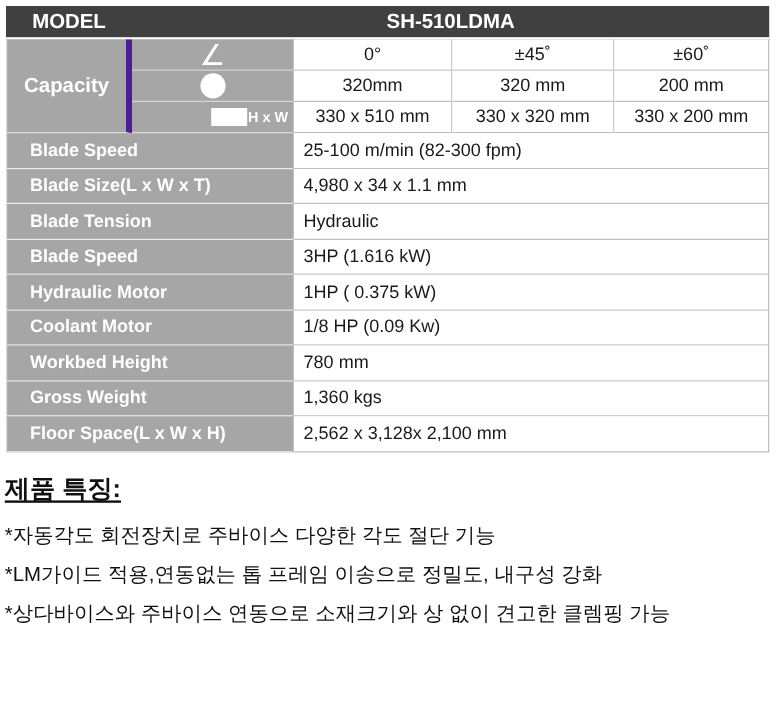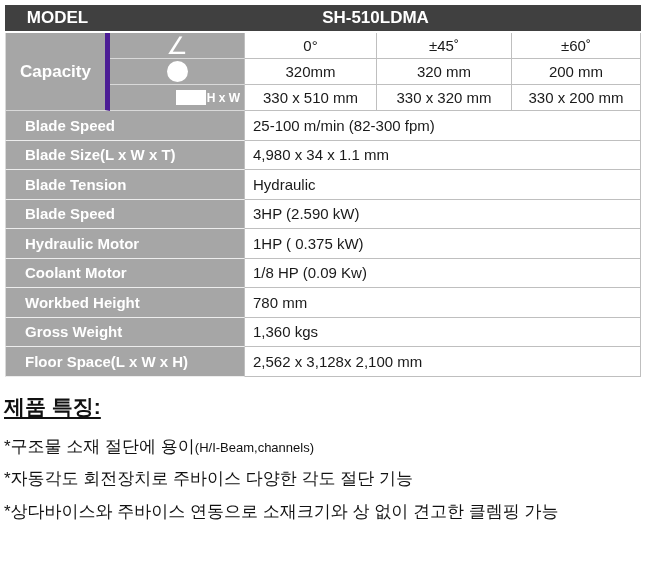--- a/index.html
+++ b/index.html
@@ -108,21 +108,21 @@
   <tr class="r-spec">
     <td class="c-gray spec-label" colspan="2">Blade Size(L x W x T)</td>
     <td class="val left" colspan="3">4,980 x 34 x 1.1 mm</td>
   </tr>
   <tr class="r-spec">
     <td class="c-gray spec-label" colspan="2">Blade Tension</td>
     <td class="val left" colspan="3">Hydraulic</td>
   </tr>
   <tr class="r-spec">
     <td class="c-gray spec-label" colspan="2">Blade Speed</td>
-    <td class="val left" colspan="3">3HP (2.590 kW)</td>
+    <td class="val left" colspan="3">3HP (1.616 kW)</td>
   </tr>
   <tr class="r-spec">
     <td class="c-gray spec-label" colspan="2">Hydraulic Motor</td>
     <td class="val left" colspan="3">1HP ( 0.375 kW)</td>
   </tr>
   <tr class="r-spec">
     <td class="c-gray spec-label" colspan="2">Coolant Motor</td>
     <td class="val left" colspan="3">1/8 HP (0.09 Kw)</td>
   </tr>
   <tr class="r-spec">
@@ -135,16 +135,16 @@
   </tr>
   <tr class="r-spec">
     <td class="c-gray spec-label" colspan="2">Floor Space(L x W x H)</td>
     <td class="val left" colspan="3">2,562 x 3,128x 2,100 mm</td>
   </tr>
 </tbody>
   </table>
 
 <div class="features">
   <div class="features-title">제품 특징:</div>
-  <div class="feature-line"><span>*구조물 소재 절단에 용이</span><span class="feature-note">(H/I-Beam,channels)</span></div>
   <div class="feature-line"><span>*자동각도 회전장치로 주바이스 다양한 각도 절단 기능</span><span class="feature-note"></span></div>
+  <div class="feature-line"><span>*LM가이드 적용,연동없는 톱 프레임 이송으로 정밀도, 내구성 강화</span><span class="feature-note"></span></div>
   <div class="feature-line"><span>*상다바이스와 주바이스 연동으로 소재크기와 상 없이 견고한 클렘핑 가능</span><span class="feature-note"></span></div>
 </div>
 
 </body></html>

